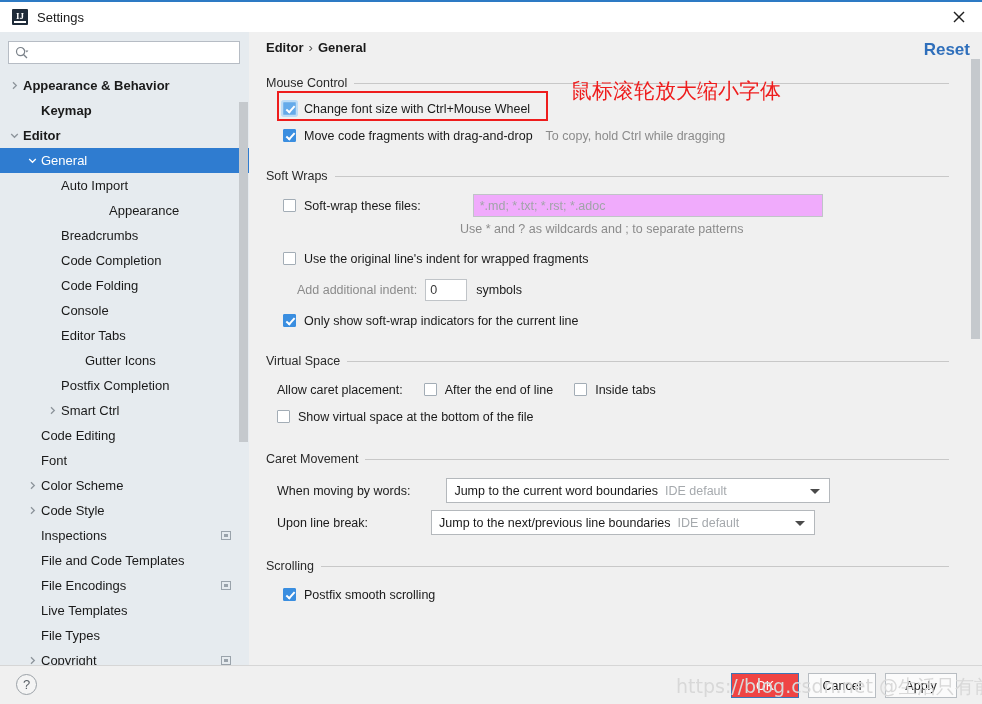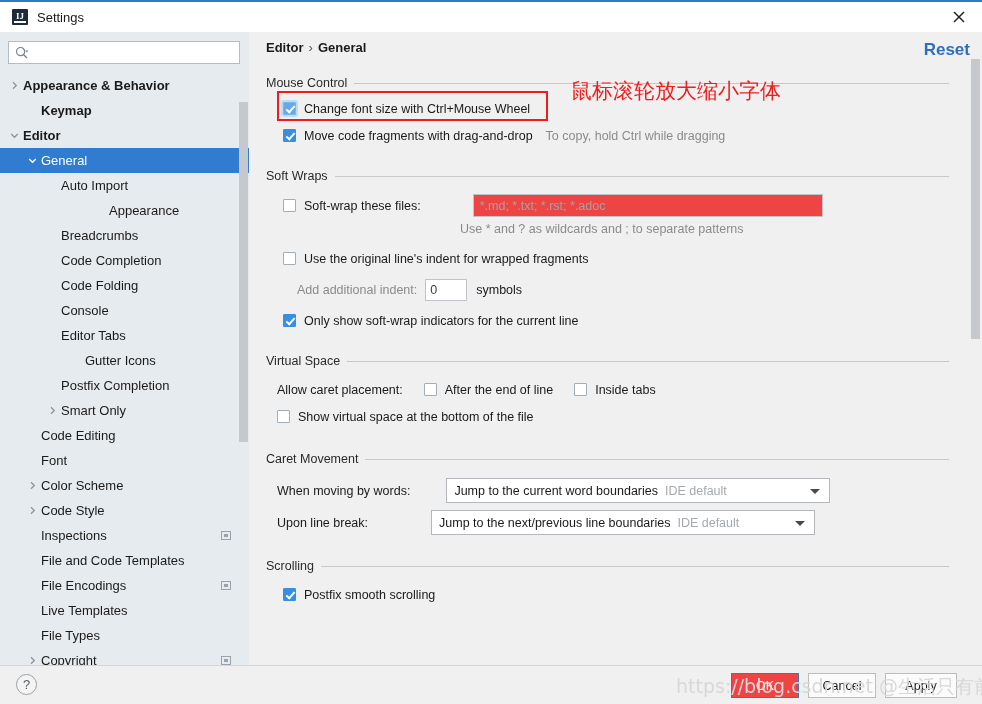--- a/index.html
+++ b/index.html
@@ -160,21 +160,21 @@
   .cb.focus {
     border-color: #7bb6ea;
     background: #64aaea;
     box-shadow: 0 0 0 2px #bcdcf7;
   }
   .cb-label { margin-left: 8px; }
   .muted { color: #8b8b8b; }
 
   .textfield {
     box-sizing: border-box;
-    height: 23px; background: #ef4444;
+    height: 23px; background: #f0abfc;
     border: 1px solid #c0c4c8;
     font-family: "Liberation Sans", sans-serif;
     font-size: 12.5px; color: #1a1a1a;
     padding: 0 6px; outline: none;
   }
   .textfield::placeholder { color: #a0a4a8; }
   .numfield {
     box-sizing: border-box;
     width: 42px; height: 22px; background: #ffffff;
     border: 1px solid #c0c4c8;
@@ -342,21 +342,21 @@
           <div class="titem" style="padding-left: 47px;">
             <span class="arrow none"></span>
             <span class="tlabel">Postfix Completion</span>
           </div>
           <div class="titem" style="padding-left: 47px;">
             <span class="arrow">
               <svg width="11" height="11" viewBox="0 0 11 11">
                 <path d="M4 2.2 L7.3 5.5 L4 8.8" fill="none" stroke="#8d949b" stroke-width="1.3"></path>
               </svg>
             </span>
-            <span class="tlabel">Smart Only</span>
+            <span class="tlabel">Smart Ctrl</span>
           </div>
           <div class="titem" style="padding-left: 27px;">
             <span class="arrow none"></span>
             <span class="tlabel">Code Editing</span>
           </div>
           <div class="titem" style="padding-left: 27px;">
             <span class="arrow none"></span>
             <span class="tlabel">Font</span>
           </div>
           <div class="titem" style="padding-left: 27px;">

